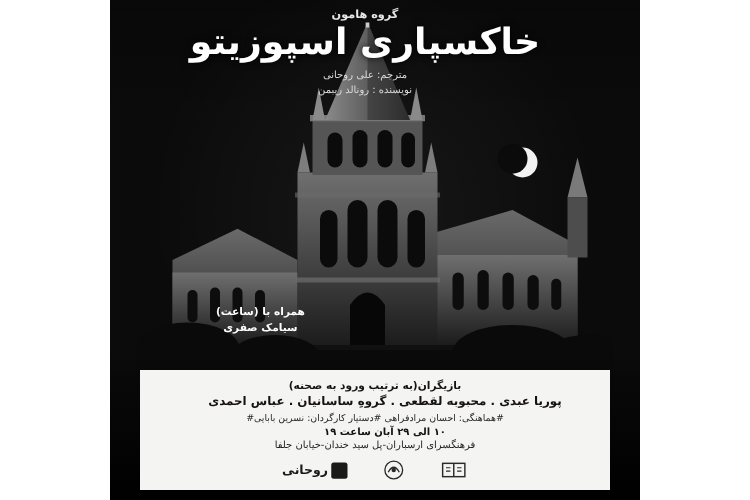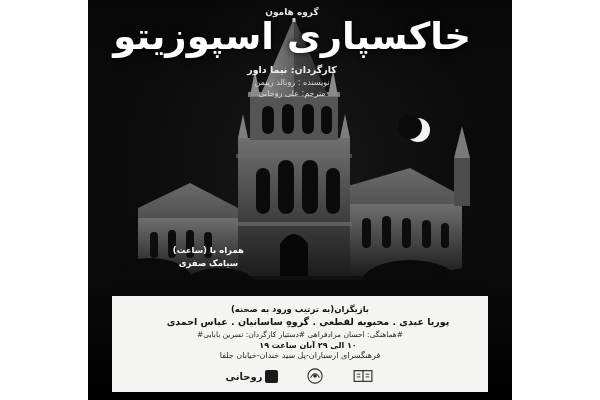--- a/index.html
+++ b/index.html
@@ -51,21 +51,21 @@
     color: #ffffff;
   }
   .group-name {
     font-size: 9px;
     letter-spacing: 0.2px;
     color: #e8e8e8;
     margin: 3px 0 1px 0;
     font-weight: bold;
   }
   .main-title {
-    font-size: 37px;
+    font-size: 29px;
     font-weight: bold;
     color: #ffffff;
     margin: 0 0 6px 0;
     line-height: 1.05;
     text-shadow: 0 0 6px rgba(0,0,0,0.9);
   }
   .credit {
     font-size: 9.5px;
     font-weight: bold;
     color: #f0f0f0;
@@ -322,23 +322,22 @@
     <div class="ground"></div>
 
     <div class="moon">
       <div class="disc"></div>
       <div class="shadow"></div>
     </div>
 
     <div class="top-block">
       <div class="group-name">گروه هامون</div>
       <div class="main-title">خاکسپاری اسپوزیتو</div>
-      <div class="credit">کارگردان: نیما داور</div>
+      <div class="credit small">مترجم: علی روحانی</div>
       <div class="credit small">نویسنده : رونالد ریبمن</div>
-      <div class="credit small">مترجم: علی روحانی</div>
     </div>
 
     <div class="side-credit">
       <div>همراه با (ساعت)</div>
       <div>سیامک صفری</div>
     </div>
 
     <div class="info-panel">
       <div class="cast-head">بازیگران(به ترتیب ورود به صحنه)</div>
       <div class="cast-names">پوریا عبدی . محبوبه لقطعی . گروهِ ساسانیان . عباس احمدی</div>

